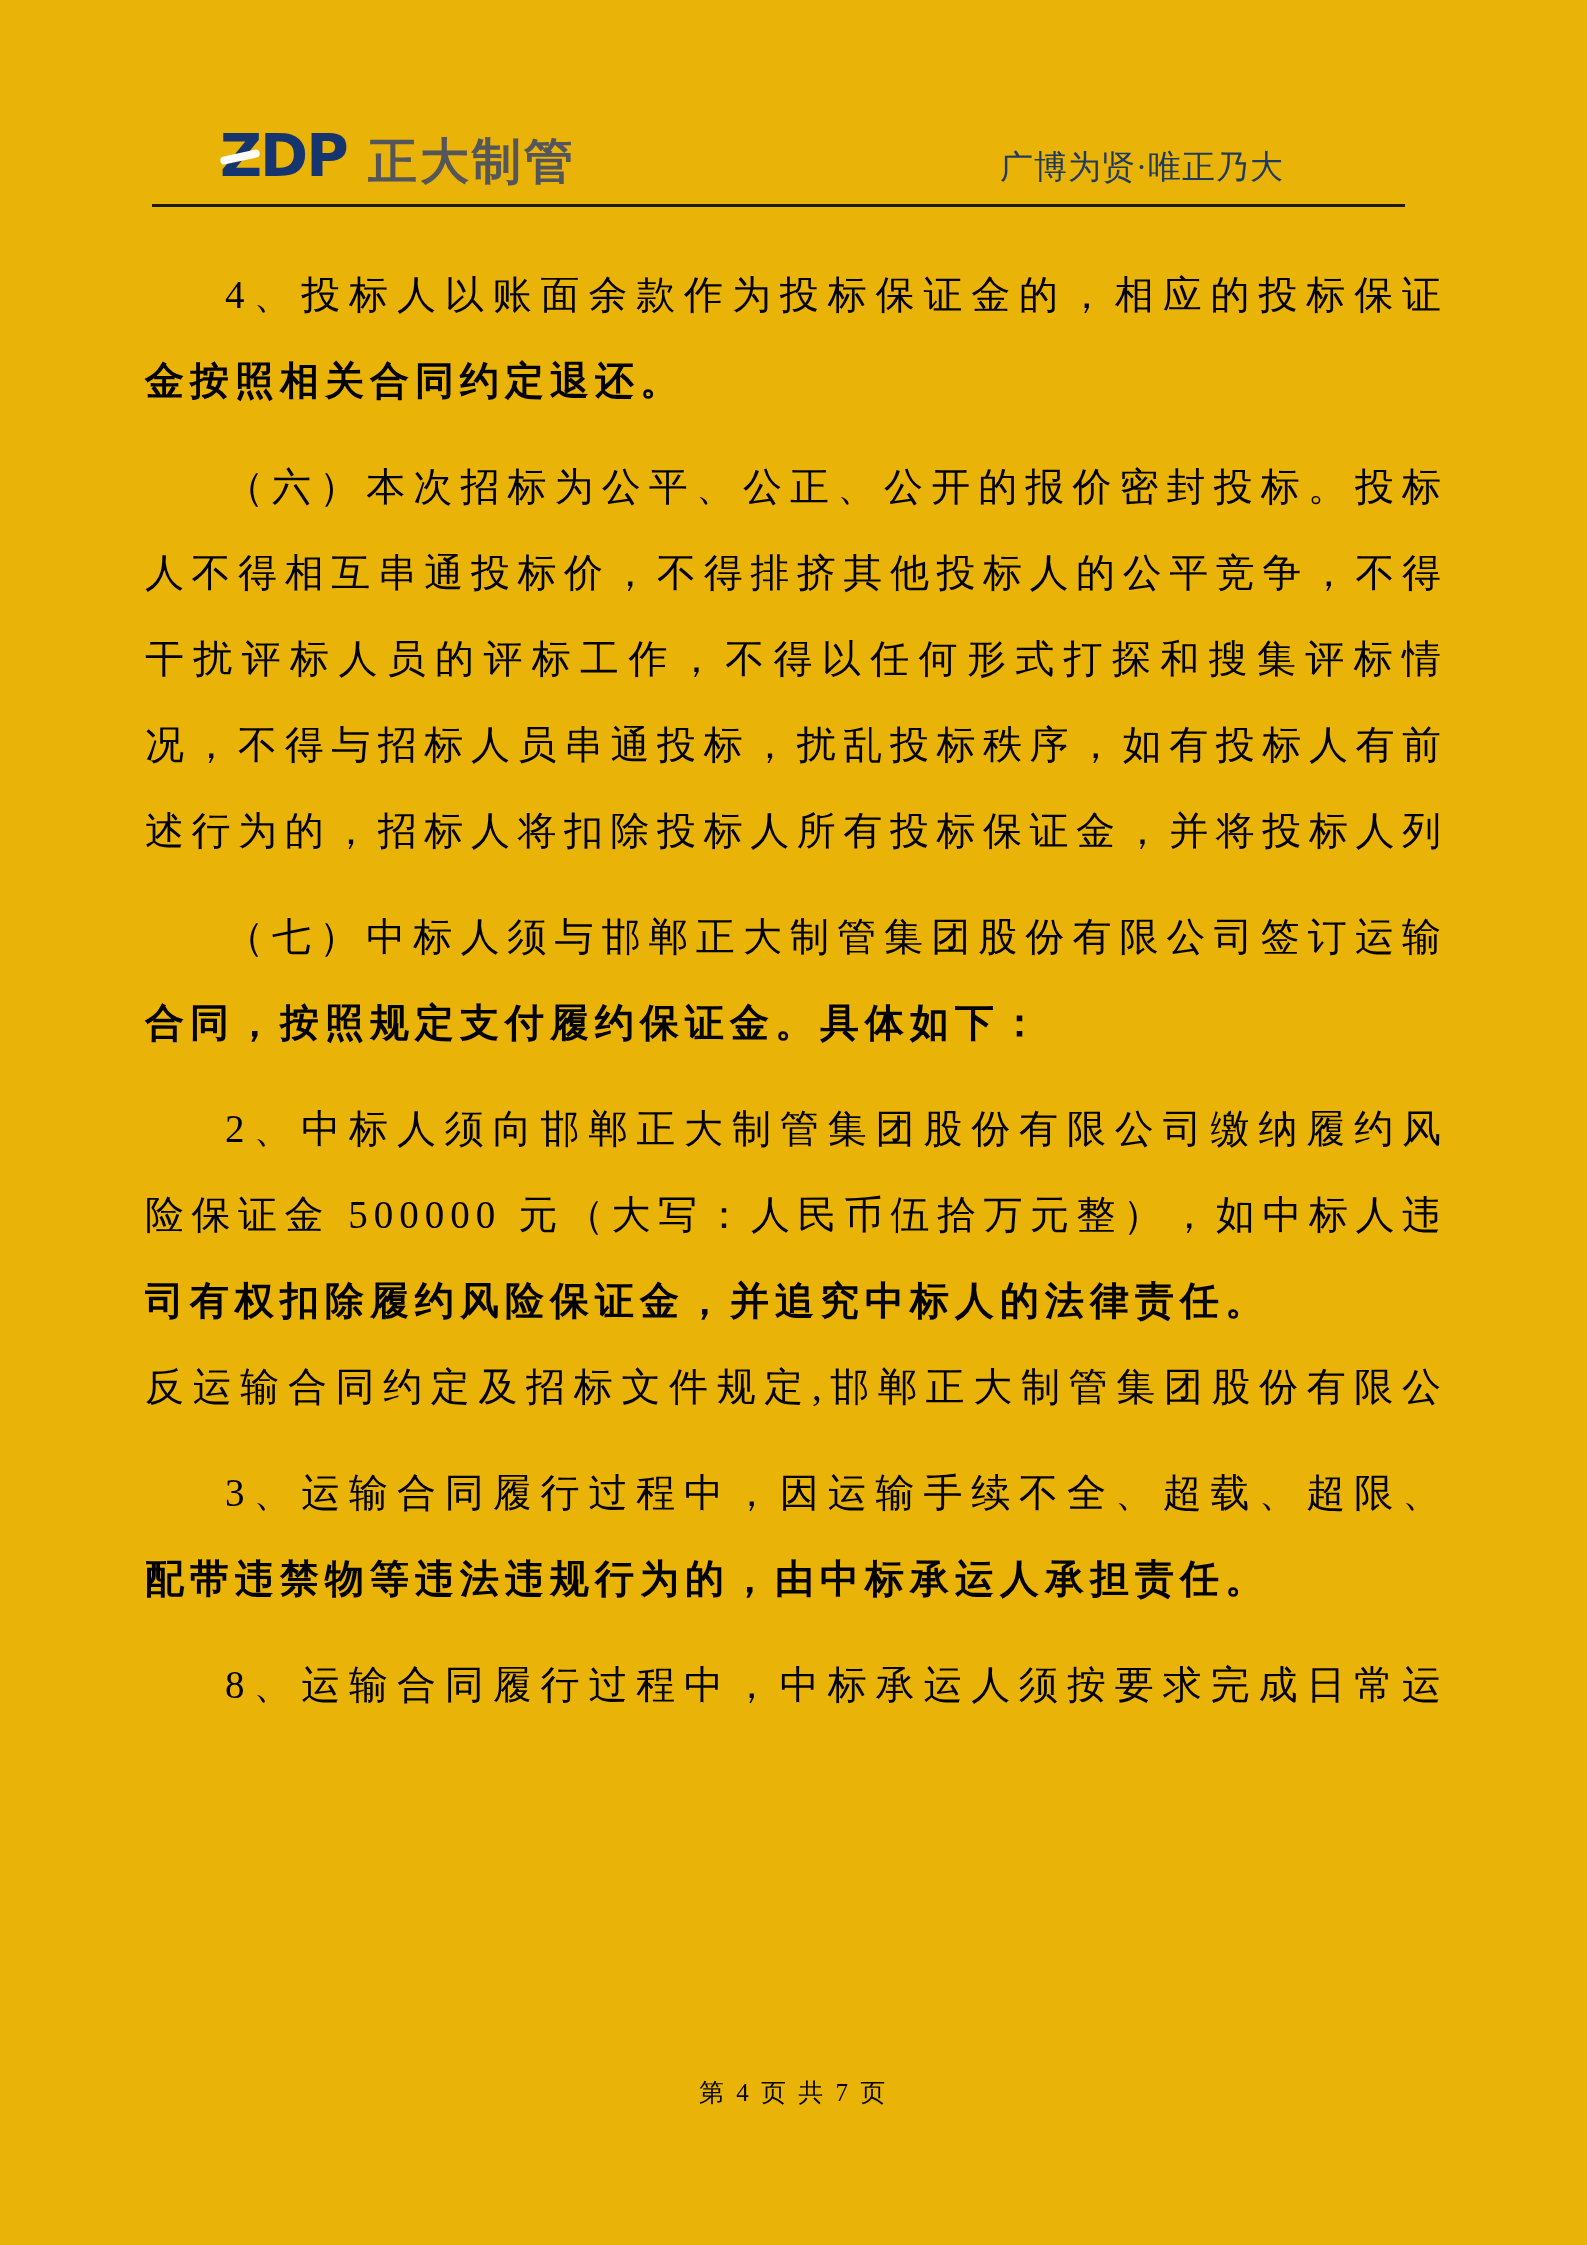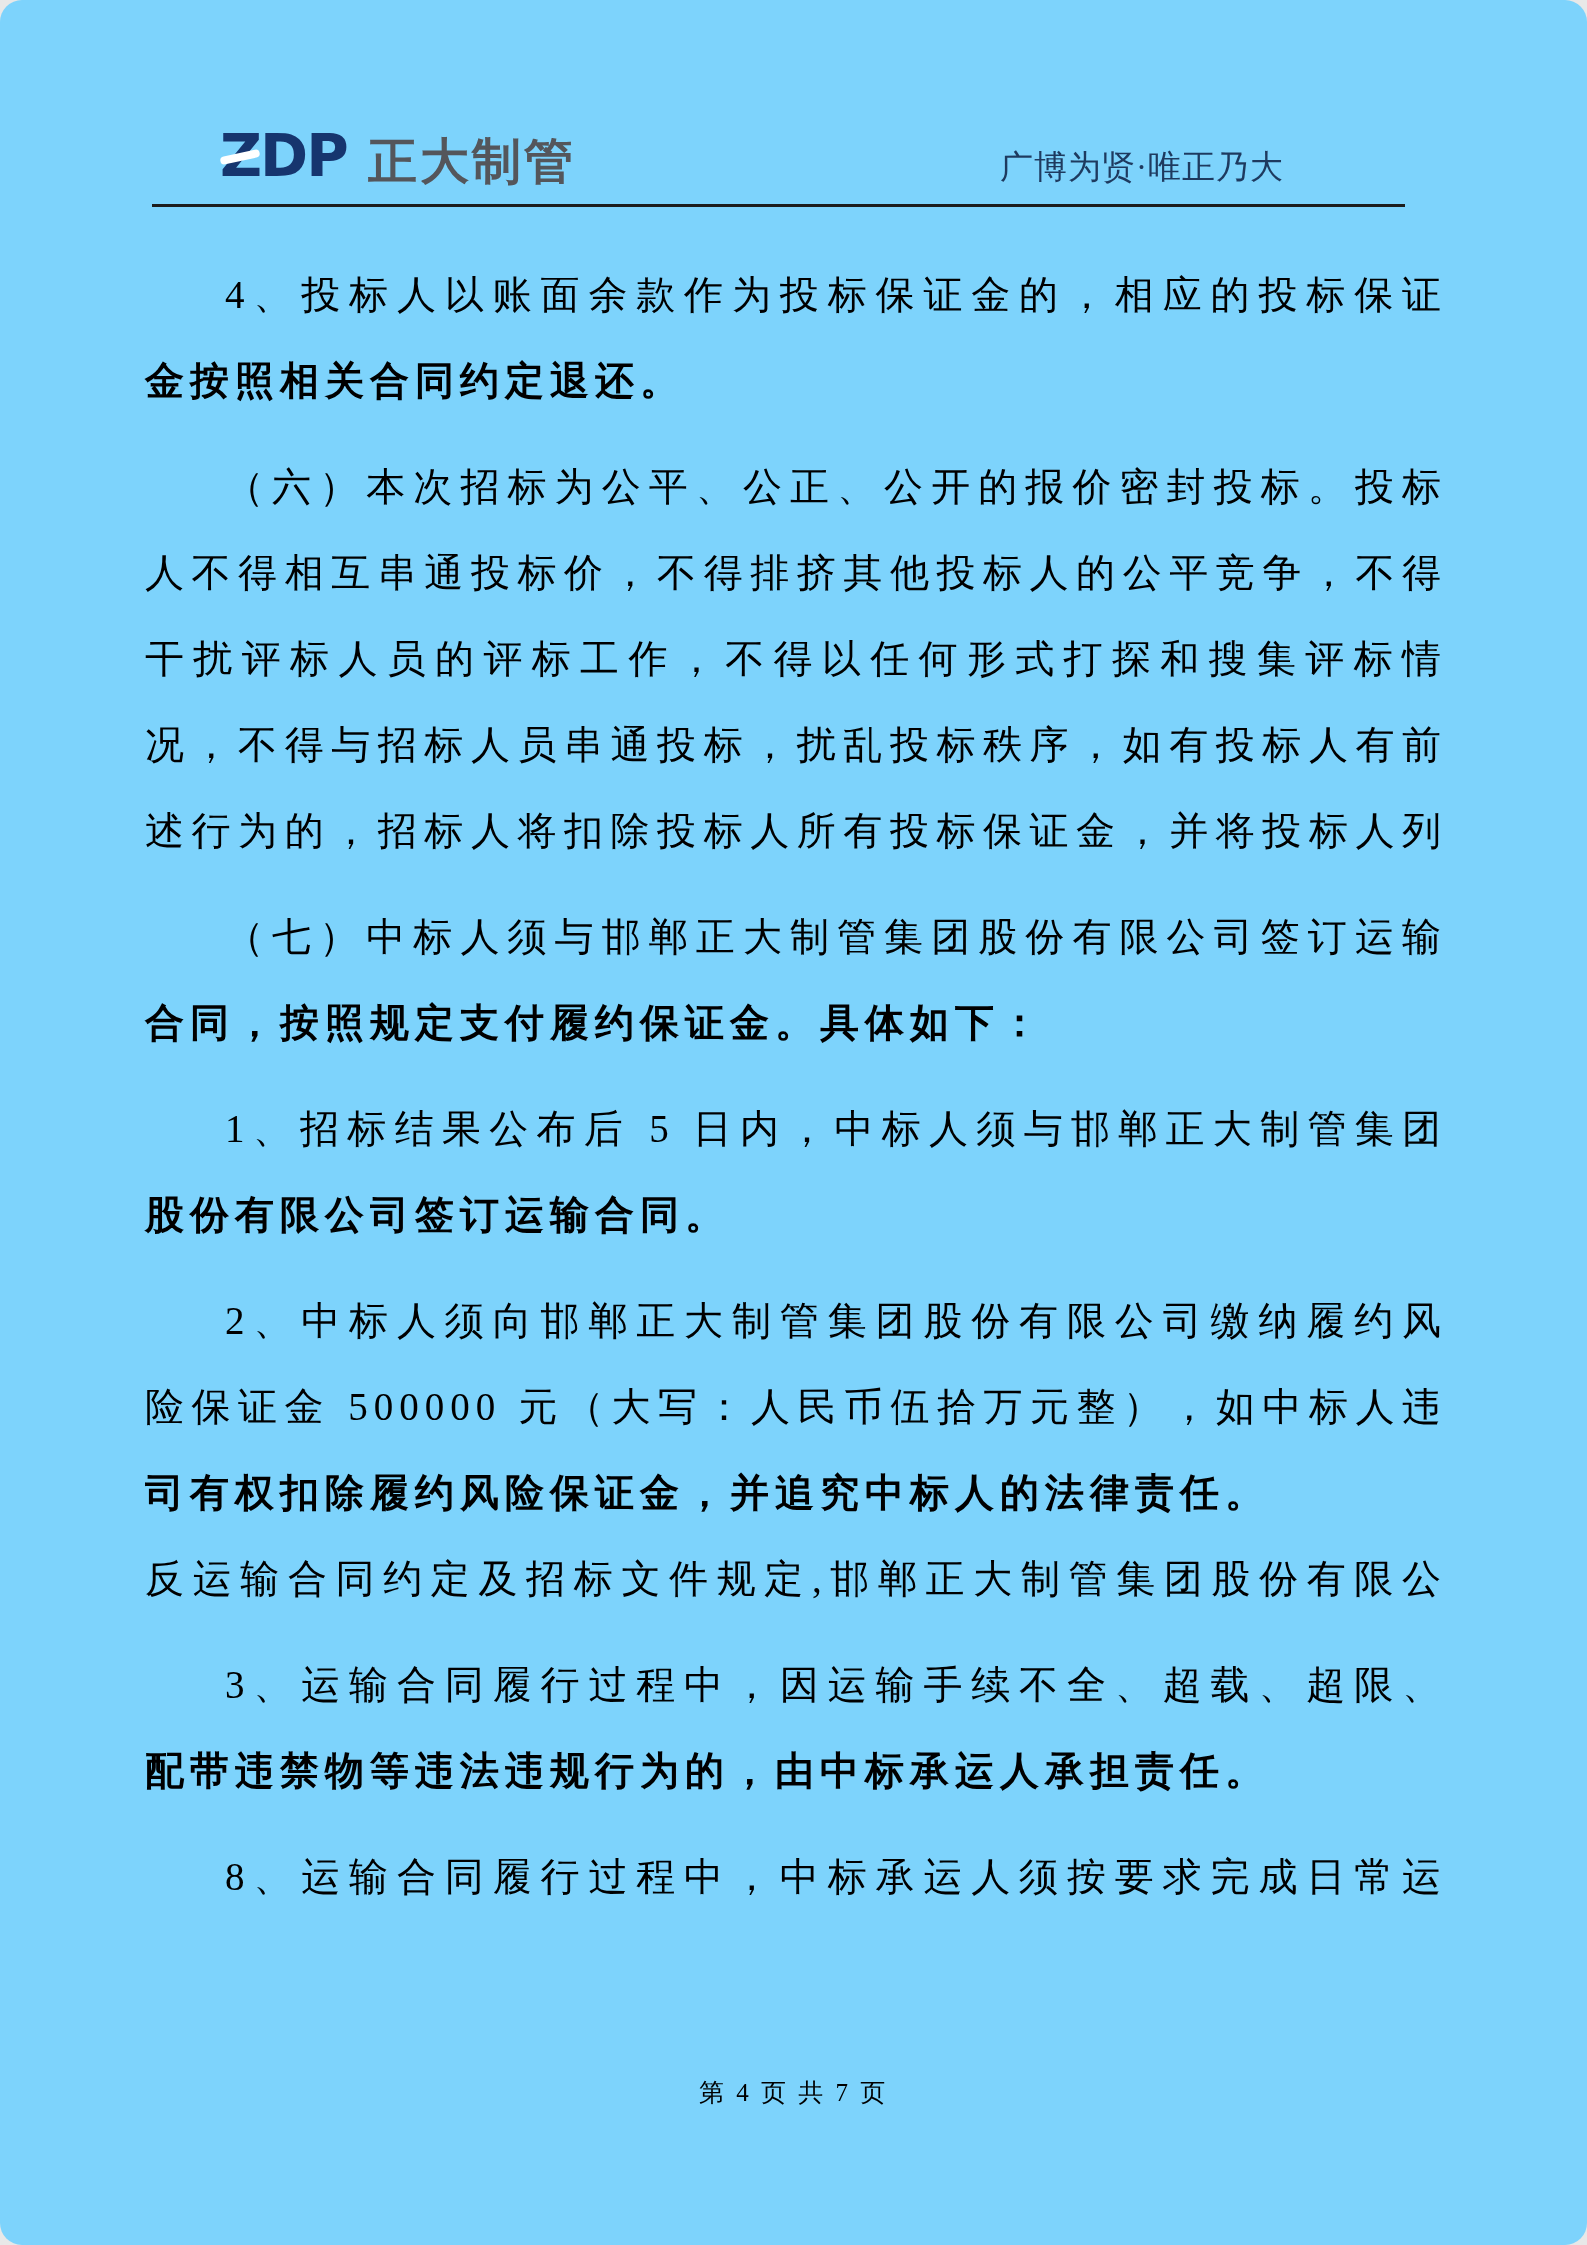--- a/index.html
+++ b/index.html
@@ -1,24 +1,23 @@
 <!DOCTYPE html>
 <html><head>
 <meta charset="utf-8">
 <style>
   html,body { margin:0; padding:0; background:#e8e8e8; }
   .page {
     position:relative;
     width:1587px; height:2245px;
     margin:0 auto;
-    background:#7dd3fc;
+    background:#eab308;
     font-family:"Liberation Serif","DejaVu Serif",serif;
     color:#000;
     overflow:hidden;
-    border-radius:22px;
   }
 
   
   .logo-mark {
     position:absolute; left:220px; top:127px;
     font-family:"DejaVu Sans","Liberation Sans",sans-serif;
     font-weight:900; font-size:58px; line-height:1;
     color:#16356e; letter-spacing:-2px;
   }
   .logo-mark::after {       
@@ -96,24 +95,20 @@
         <span class="line">人不得相互串通投标价，不得排挤其他投标人的公平竞争，不得</span>
         <span class="line">干扰评标人员的评标工作，不得以任何形式打探和搜集评标情</span>
         <span class="line">况，不得与招标人员串通投标，扰乱投标秩序，如有投标人有前</span>
         <span class="line">述行为的，招标人将扣除投标人所有投标保证金，并将投标人列</span>
       </p>
     <p>
         <span class="line">（七）中标人须与邯郸正大制管集团股份有限公司签订运输</span>
         <span class="line last">合同，按照规定支付履约保证金。具体如下：</span>
       </p>
     <p>
-        <span class="line">1、招标结果公布后 5 日内，中标人须与邯郸正大制管集团</span>
-        <span class="line last">股份有限公司签订运输合同。</span>
-      </p>
-    <p>
         <span class="line">2、中标人须向邯郸正大制管集团股份有限公司缴纳履约风</span>
         <span class="line">险保证金 500000 元（大写：人民币伍拾万元整），如中标人违</span>
         <span class="line last">司有权扣除履约风险保证金，并追究中标人的法律责任。</span>
         <span class="line">反运输合同约定及招标文件规定,邯郸正大制管集团股份有限公</span>
       </p>
     <p>
         <span class="line">3、运输合同履行过程中，因运输手续不全、超载、超限、</span>
         <span class="line last">配带违禁物等违法违规行为的，由中标承运人承担责任。</span>
       </p>
     <p>

